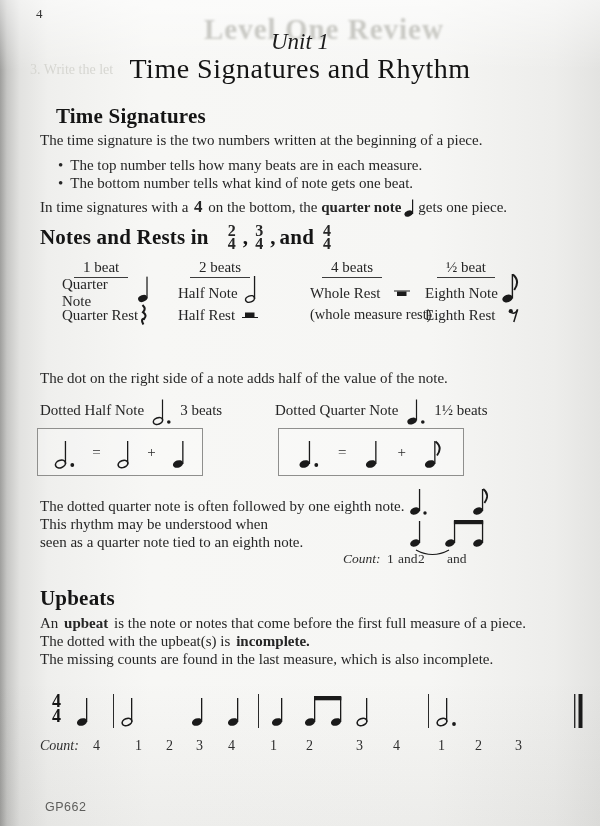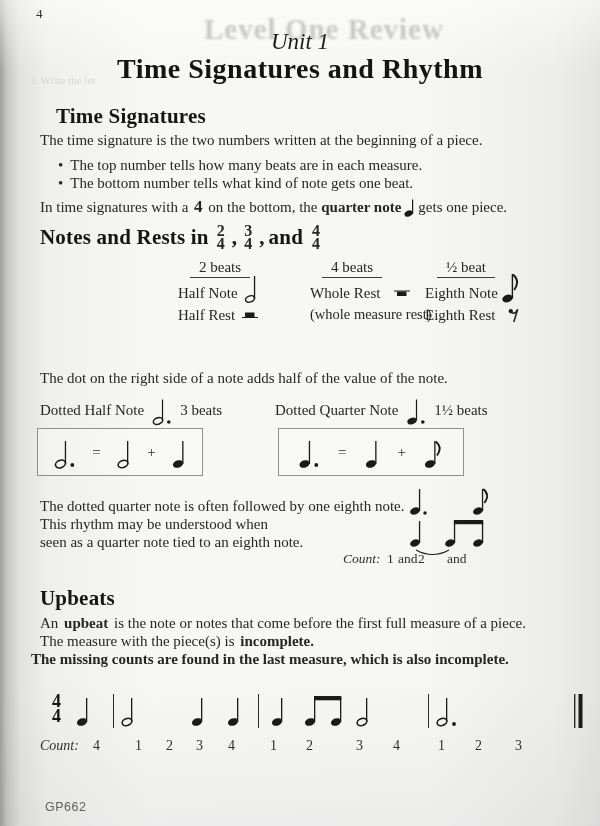--- a/index.html
+++ b/index.html
@@ -17,25 +17,25 @@
     background:linear-gradient(to bottom,
       rgba(255,255,255,0.55) 0px, rgba(255,255,255,0) 70px,
       rgba(255,255,255,0) 680px, rgba(60,60,55,0.05) 826px);
   }
   .abs { position:absolute; }
   .ghost-heading {
     font-weight:bold; font-size:29px; color:#c9c9c4;
     filter:blur(1.3px); letter-spacing:1px; white-space:nowrap;
   }
   .ghost-line {
-    font-size:11px; color:#d6d6d1; filter:blur(0.7px); white-space:nowrap;margin-top:12px;
+    font-size:14px; color:#d6d6d1; filter:blur(0.7px); white-space:nowrap;
   }
   .page-num { font-size:13px; color:#333; }
   .title-unit { left:0; right:0; text-align:center; font-style:italic; font-size:23px; color:#1c1c1c; }
-  .title-main { left:0; right:0; text-align:center; font-weight:bold; font-size:28px; color:#141414; letter-spacing:0.5px; }
+  .title-main { left:0; right:0; text-align:center; font-weight:normal; font-size:28px; color:#141414; letter-spacing:0.5px; }
   h2.sec { font-size:21px; font-weight:bold; color:#151515; letter-spacing:0.2px; white-space:nowrap; }
   .body-text { font-size:15px; color:#262626; white-space:nowrap; }
   .bullet-row { font-size:15px; white-space:nowrap; }
   .bullet-char { margin-right:7px; }
   b.inline { font-weight:bold; }
   .big4 { font-weight:bold; font-size:17px; padding:0 2px; }
   .note-inline { vertical-align:-6px; margin:0 3px; }
   .frac { display:inline-flex; flex-direction:column; align-items:center;
           font-weight:bold; font-size:16px; line-height:13px; margin:0 3px; vertical-align:-4px; }
   .nr-head-wrap { margin-left:12px; margin-bottom:4px; }
@@ -84,40 +84,56 @@
     <span>In time signatures with a</span>
     <span class="big4">4</span>
     <span>on the bottom, the</span>
     <b class="inline">quarter note</b><svg class="note-inline" width="11" height="21" viewBox="0 0 11 21">
         <ellipse cx="4.6" cy="16.5" rx="4.3" ry="3" transform="rotate(-20 4.6 16.5)" fill="#1a1a1a"></ellipse>
         <rect x="8" y="2.5" width="1.2" height="14.5" fill="#1a1a1a"></rect>
       </svg><span>gets one piece.</span>
   </div>
 
   <div class="abs" style="left:40px; top:224px; display:flex; align-items:center;">
-    <h2 class="sec" style="margin-right:5px;">Notes and Rests in</h2>
+    <h2 class="sec" style="margin-right:16px;">Notes and Rests in</h2>
     <span class="frac">
         <span>2</span>
         <span>4</span>
       </span>
     <h2 class="sec" style="margin:0 4px;">,</h2>
     <span class="frac">
         <span>3</span>
         <span>4</span>
       </span>
     <h2 class="sec" style="margin:0 4px;">,</h2>
     <h2 class="sec" style="margin-right:6px;">and</h2>
     <span class="frac">
         <span>4</span>
         <span>4</span>
       </span>
   </div>
 
   <div class="abs" style="left:0; top:258px; width:600px; height:80px;">
 
+    <div class="nr-col" style="left:62px; width:88px;">
+      <div class="nr-head-wrap"><span class="nr-head">1 beat</span></div>
+      <div class="nr-row">
+        <span>Quarter Note</span>
+        <svg class="glyph" width="14" height="31" viewBox="0 0 14 31" style="margin-top:-9px;">
+            <ellipse cx="6" cy="26" rx="5" ry="3.5" transform="rotate(-20 6 26)" fill="#1a1a1a"></ellipse>
+            <rect x="9.9" y="3" width="1.3" height="23" fill="#1a1a1a"></rect>
+          </svg>
+      </div>
+      <div class="nr-row">
+        <span>Quarter Rest</span>
+        <svg class="glyph" width="11" height="22" viewBox="0 0 11 22">
+            <path d="M3.5 1 C6.5 4 6.2 5.5 4 8.2 C7 10.5 7.4 12.5 5 15 C2.8 14.2 2.2 17 4.4 20.5" stroke="#1a1a1a" stroke-width="2.1" fill="none"></path>
+          </svg>
+      </div>
+    </div>
 
     <div class="nr-col" style="left:178px; width:80px;">
       <div class="nr-head-wrap"><span class="nr-head">2 beats</span></div>
       <div class="nr-row">
         <span>Half Note</span>
         <svg class="glyph" width="14" height="31" viewBox="0 0 14 31" style="margin-top:-9px;">
             <ellipse cx="6" cy="26" rx="4.6" ry="3.1" transform="rotate(-20 6 26)" fill="none" stroke="#1a1a1a" stroke-width="1.5"></ellipse>
             <rect x="9.9" y="3" width="1.3" height="23" fill="#1a1a1a"></rect>
           </svg>
       </div>
@@ -252,24 +268,24 @@
   <div class="abs fig-count" style="left:418px; top:551px;">2</div>
   <div class="abs fig-count" style="left:447px; top:551px;">and</div>
 
   <h2 class="abs sec" style="left:40px; top:586px;">Upbeats</h2>
   <div class="abs body-text" style="left:40px; top:615px;">
     <span>An</span>
     <b class="inline" style="padding:0 2px;">upbeat</b>
     <span>is the note or notes that come before the first full measure of a piece.</span>
   </div>
   <div class="abs body-text" style="left:40px; top:633px;">
-    <span>The measure with the piece(s) is</span>
+    <span>The dotted with the upbeat(s) is</span>
     <b class="inline" style="padding-left:2px;">incomplete.</b>
   </div>
-  <div class="abs body-text" style="left:31px; top:651px;font-weight:bold;">The missing counts are found in the last measure, which is also incomplete.</div>
+  <div class="abs body-text" style="left:40px; top:651px;">The missing counts are found in the last measure, which is also incomplete.</div>
 
   <div class="abs timesig" style="left:52px; top:694px;">
     <div>4</div>
     <div>4</div>
   </div>
 
   <svg class="abs" style="left:30px; top:686px;" width="560" height="52" viewBox="0 0 560 52">
 
     <ellipse cx="52" cy="36" rx="5.2" ry="3.6" transform="rotate(-20 52 36)" fill="#1a1a1a"></ellipse>
     <rect x="56" y="12" width="1.3" height="24" fill="#1a1a1a"></rect>

